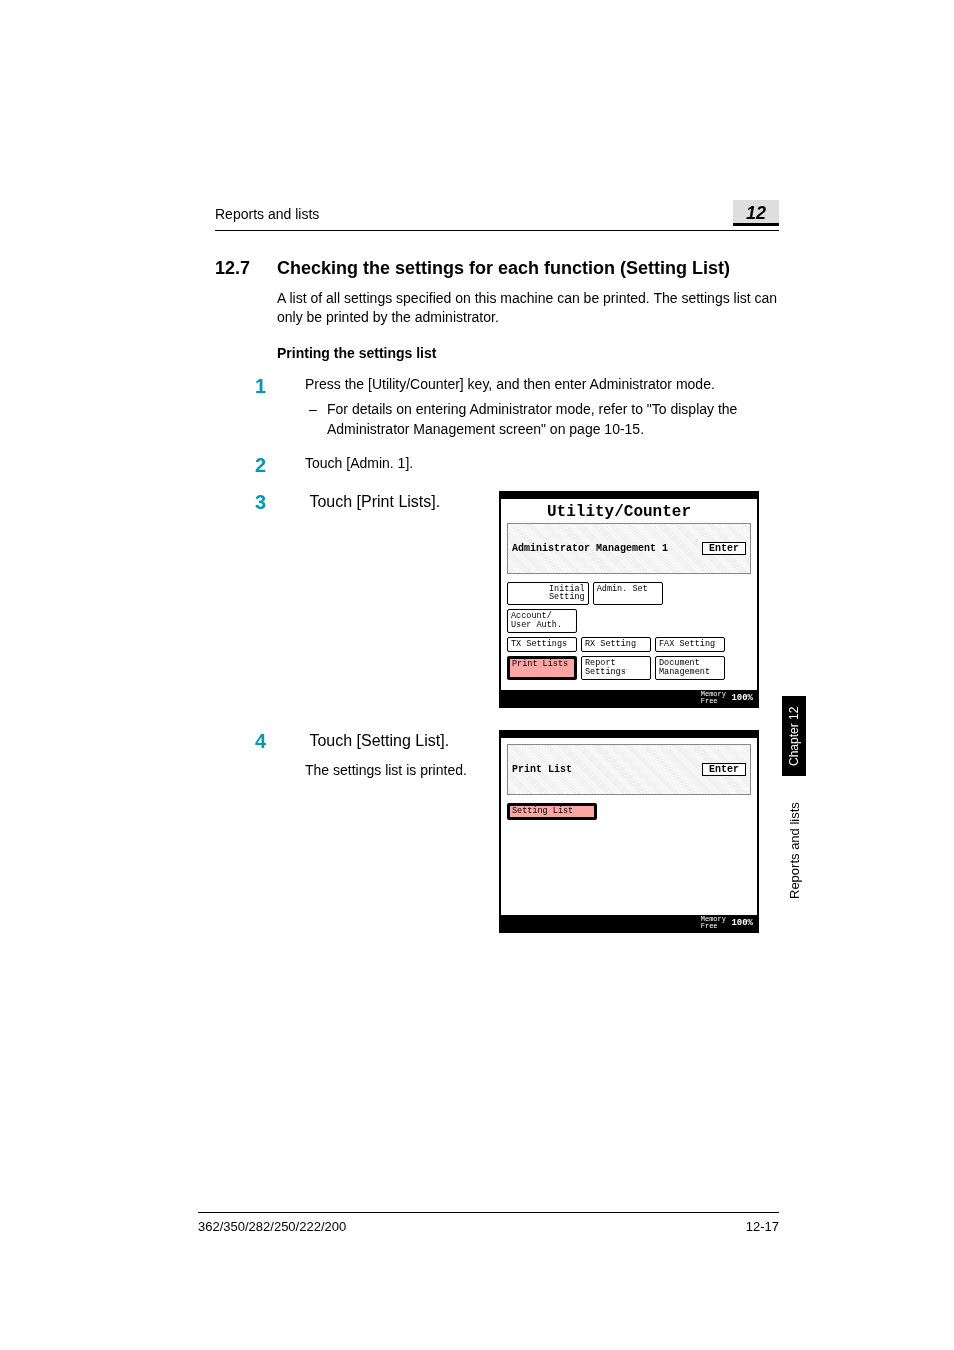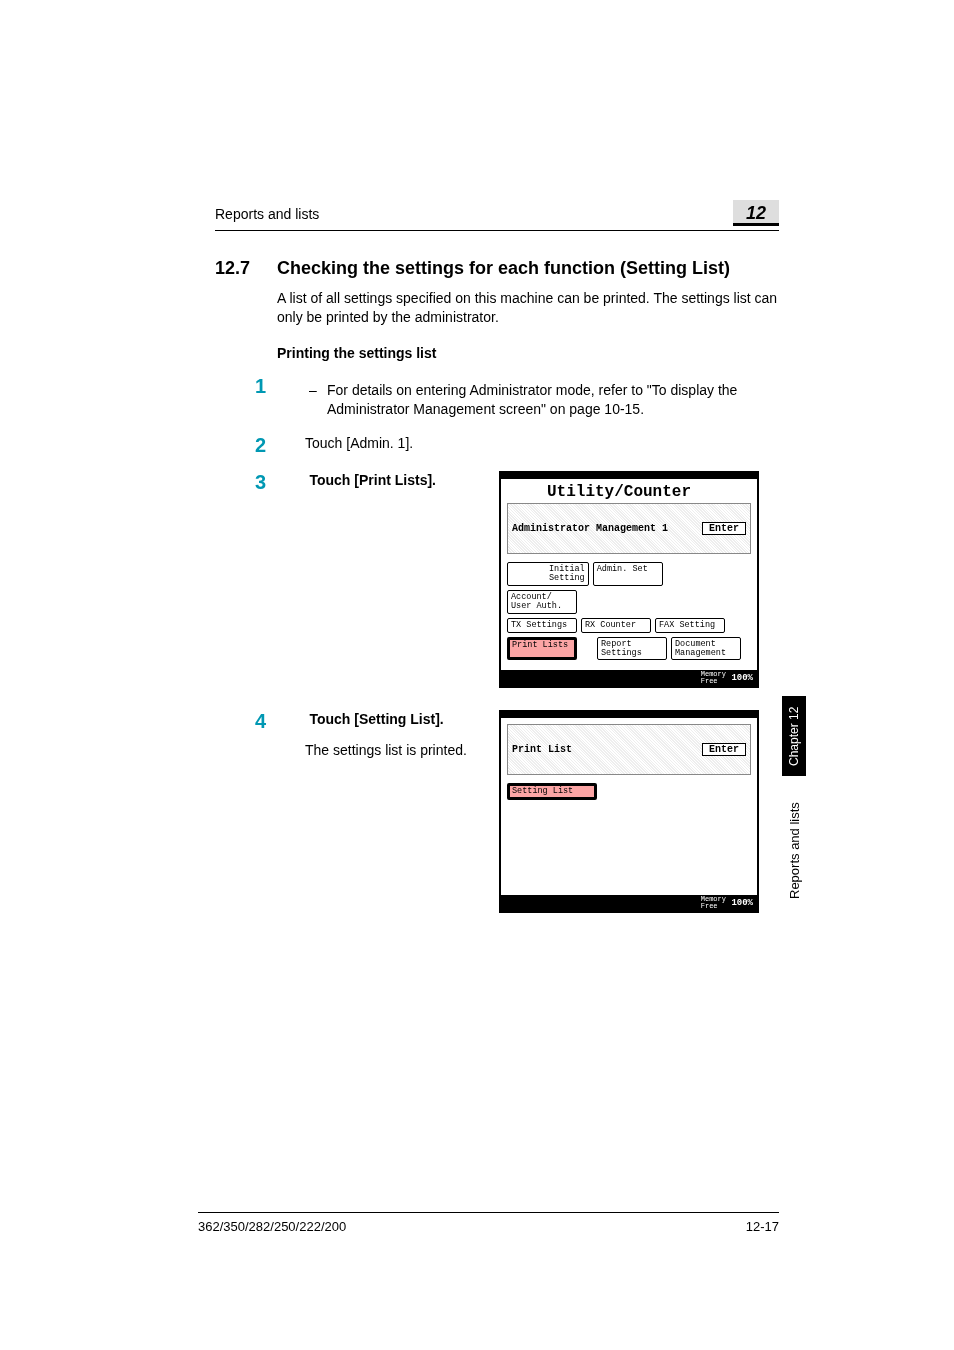--- a/index.html
+++ b/index.html
@@ -23,21 +23,21 @@
 
     .step { display: flex; margin-left: 40px; margin-bottom: 14px; }
     .step-no { width: 50px; font-size: 20px; font-weight: bold; color: #0098b3; flex-shrink: 0; }
     .step-body { font-size: 14px; line-height: 1.4; flex: 1; }
     .step-body .sub { margin-top: 6px; padding-left: 22px; position: relative; }
     .step-body .sub::before { content: "–"; position: absolute; left: 4px; top: 0; }
 
     .step-row { display: flex; gap: 14px; align-items: flex-start; margin-left: 40px; margin-bottom: 22px; }
     .step-left { width: 230px; }
     .step-left .step-no-inline { display: inline-block; width: 50px; font-size: 20px; font-weight: bold; color: #0098b3; vertical-align: top; }
-    .step-left .step-text-inline { display: inline-block; width: 170px; font-size: 14px; line-height: 1.4; vertical-align: top; font-weight: bold; }
+    .step-left .step-text-inline { display: inline-block; width: 170px; font-size: 16px; line-height: 1.4; vertical-align: top; }
     .step-left .follow { margin-left: 50px; font-size: 14px; line-height: 1.4; margin-top: 8px; }
 
     
     .lcd { border: 2px solid #000; width: 260px; font-family: "Courier New", monospace; font-size: 10px; color: #000; background: #fff; }
     .lcd-top { background: #000; height: 6px; }
     .lcd-title { padding: 4px 6px 2px 6px; font-weight: bold; font-size: 16px; margin-left: 40px; }
     .lcd-sub { margin: 0 6px; padding: 18px 4px; border: 1px solid #888; background: repeating-linear-gradient(45deg,#eee,#eee 1px,#fff 1px,#fff 2px); display: flex; justify-content: space-between; align-items: center; font-weight: bold; font-size: 10px; }
     .enter-btn { background: #fff; border: 1px solid #000; padding: 0 6px; font-size: 10px; font-weight: bold; text-align: center; }
     .lcd-body { padding: 8px 6px 6px 6px; }
     .btn-row { display: flex; gap: 4px; margin-bottom: 4px; }
@@ -70,20 +70,21 @@
       <div class="sec-no">12.7</div>
       <div class="sec-title">Checking the settings for each function (Setting List)</div>
     </div>
     <div class="body-text">A list of all settings specified on this machine can be printed. The settings list can only be printed by the administrator.</div>
 
     <div class="sub-head">Printing the settings list</div>
 
     <div class="step">
       <div class="step-no">1</div>
       <div class="step-body">
+        <div>Press the [Utility/Counter] key, and then enter Administrator mode.</div>
         <div class="sub">For details on entering Administrator mode, refer to "To display the Administrator Management screen" on page 10-15.</div>
       </div>
     </div>
 
     <div class="step">
       <div class="step-no">2</div>
       <div class="step-body">Touch [Admin. 1].</div>
     </div>
 
     <div class="step-row">
@@ -103,26 +104,26 @@
             <div class="lcd-btn" style="white-space:pre;padding-left:41px;">Initial
 Setting</div>
             <div class="lcd-btn">Admin. Set</div>
           </div>
           <div class="btn-row">
             <div class="lcd-btn" style="white-space:pre;">Account/
 User Auth.</div>
           </div>
           <div class="btn-row">
             <div class="lcd-btn">TX Settings</div>
-            <div class="lcd-btn">RX Counter</div>
+            <div class="lcd-btn">RX Setting</div>
             <div class="lcd-btn">FAX Setting</div>
           </div>
           <div class="btn-row">
             <div class="lcd-btn sel">Print Lists</div>
-            <div class="lcd-btn" style="white-space:pre;margin-left:16px;">Report
+            <div class="lcd-btn" style="white-space:pre;">Report
 Settings</div>
             <div class="lcd-btn" style="white-space:pre;">Document
 Management</div>
           </div>
         </div>
         <div class="lcd-foot">
           <span style="white-space:pre; display:inline-block; text-align:left; font-size:7px; line-height:1; vertical-align:middle;">Memory
 Free</span>
           <span class="v">100%</span>
         </div>

